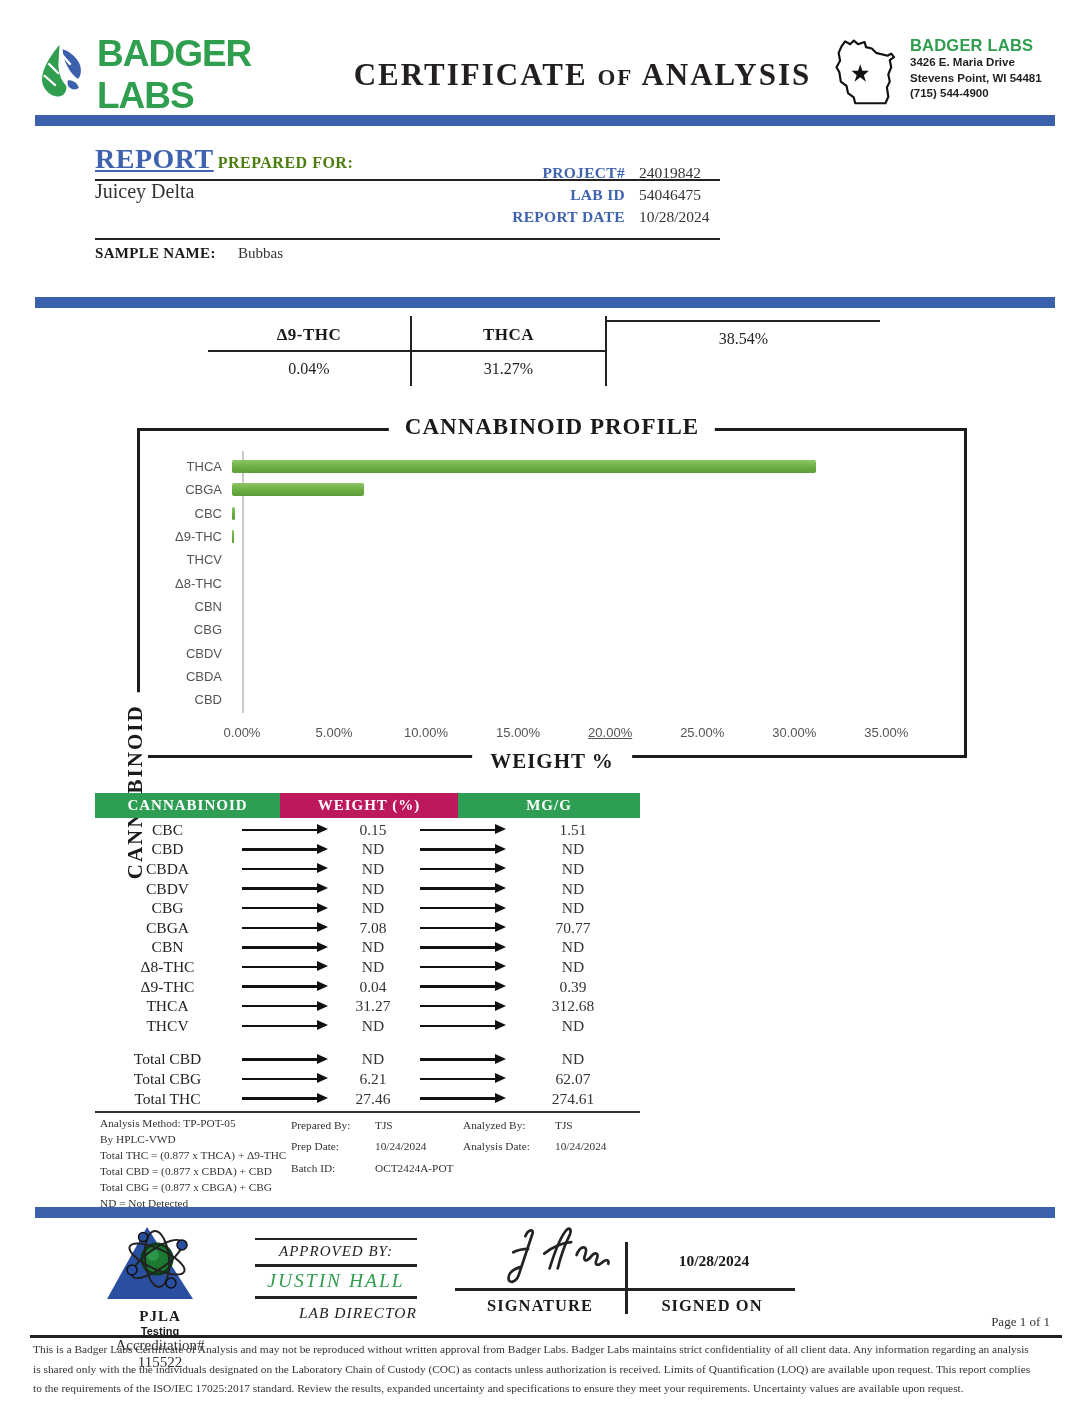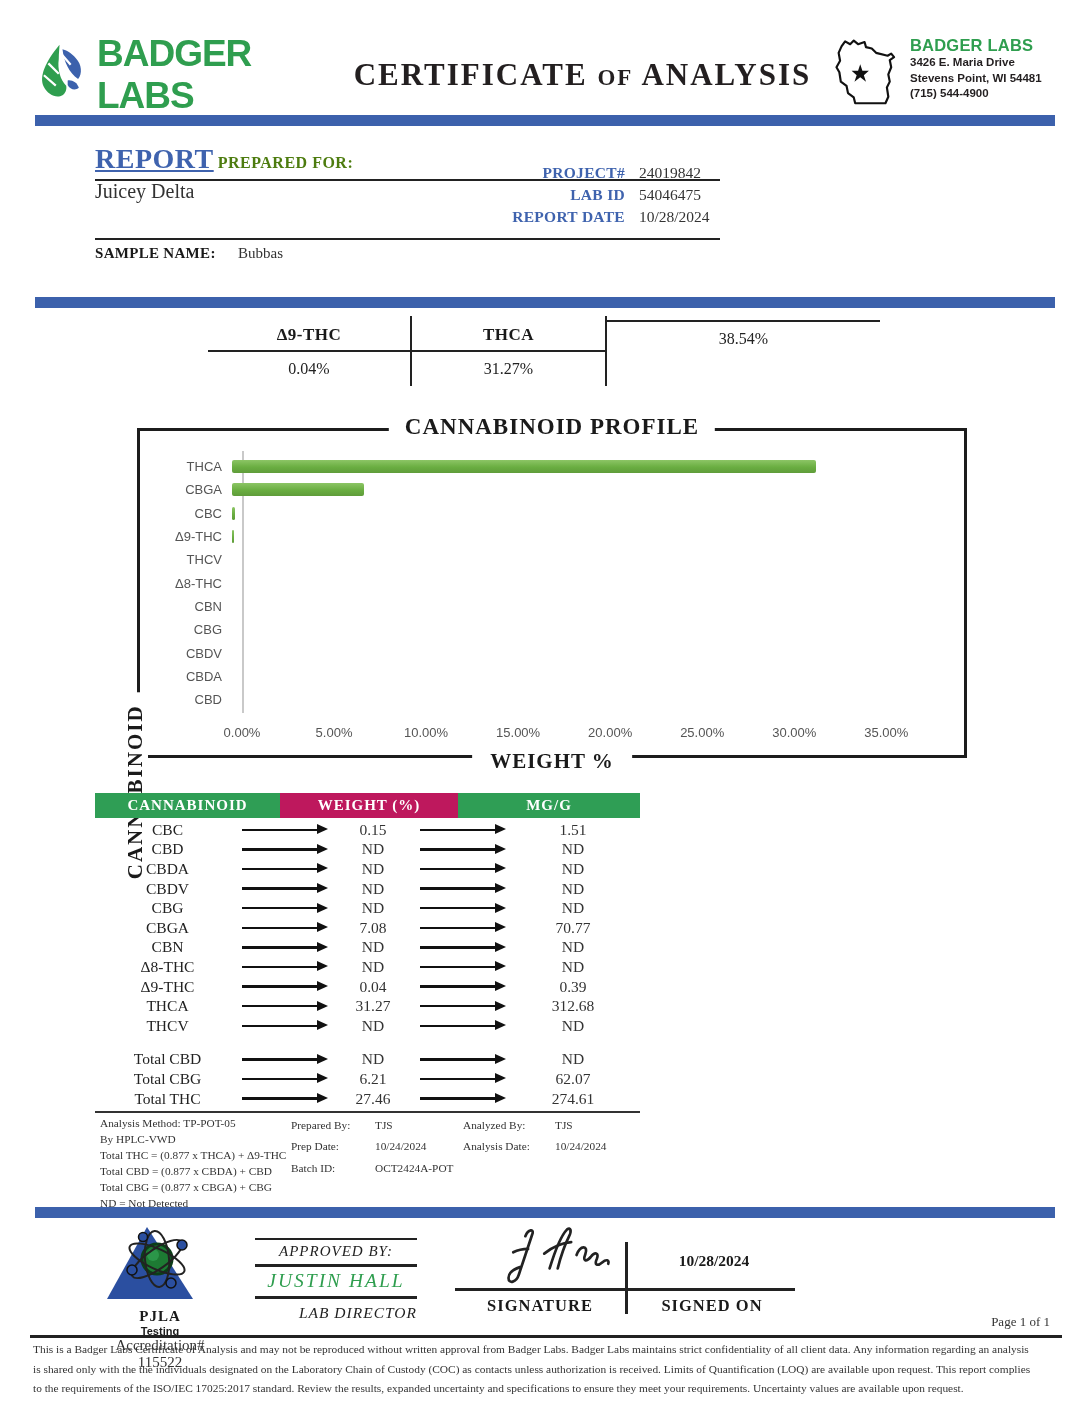--- a/index.html
+++ b/index.html
@@ -246,21 +246,21 @@
         <div class="plot-row">
           <span class="cat-label">CBD</span>
           <div class="track"></div>
         </div>
       </div>
     <div class="ticks" id="chart-ticks">
         <span class="tick" style="left: 0%; text-align: right;">0.00%</span>
         <span class="tick" style="left: 13%;">5.00%</span>
         <span class="tick" style="left: 26%;">10.00%</span>
         <span class="tick" style="left: 39%;">15.00%</span>
-        <span class="tick" style="left: 52%;">20.00%</span>
+        <span class="tick" style="left: 52%; text-decoration: underline;">20.00%</span>
         <span class="tick" style="left: 65%;">25.00%</span>
         <span class="tick" style="left: 78%;">30.00%</span>
         <span class="tick" style="left: 91%;">35.00%</span>
       </div>
   </div>
 
   <div class="rtable">
     <div class="rtable-head">
       <div class="th th-1">CANNABINOID</div>
       <div class="th th-2">WEIGHT (%)</div>

